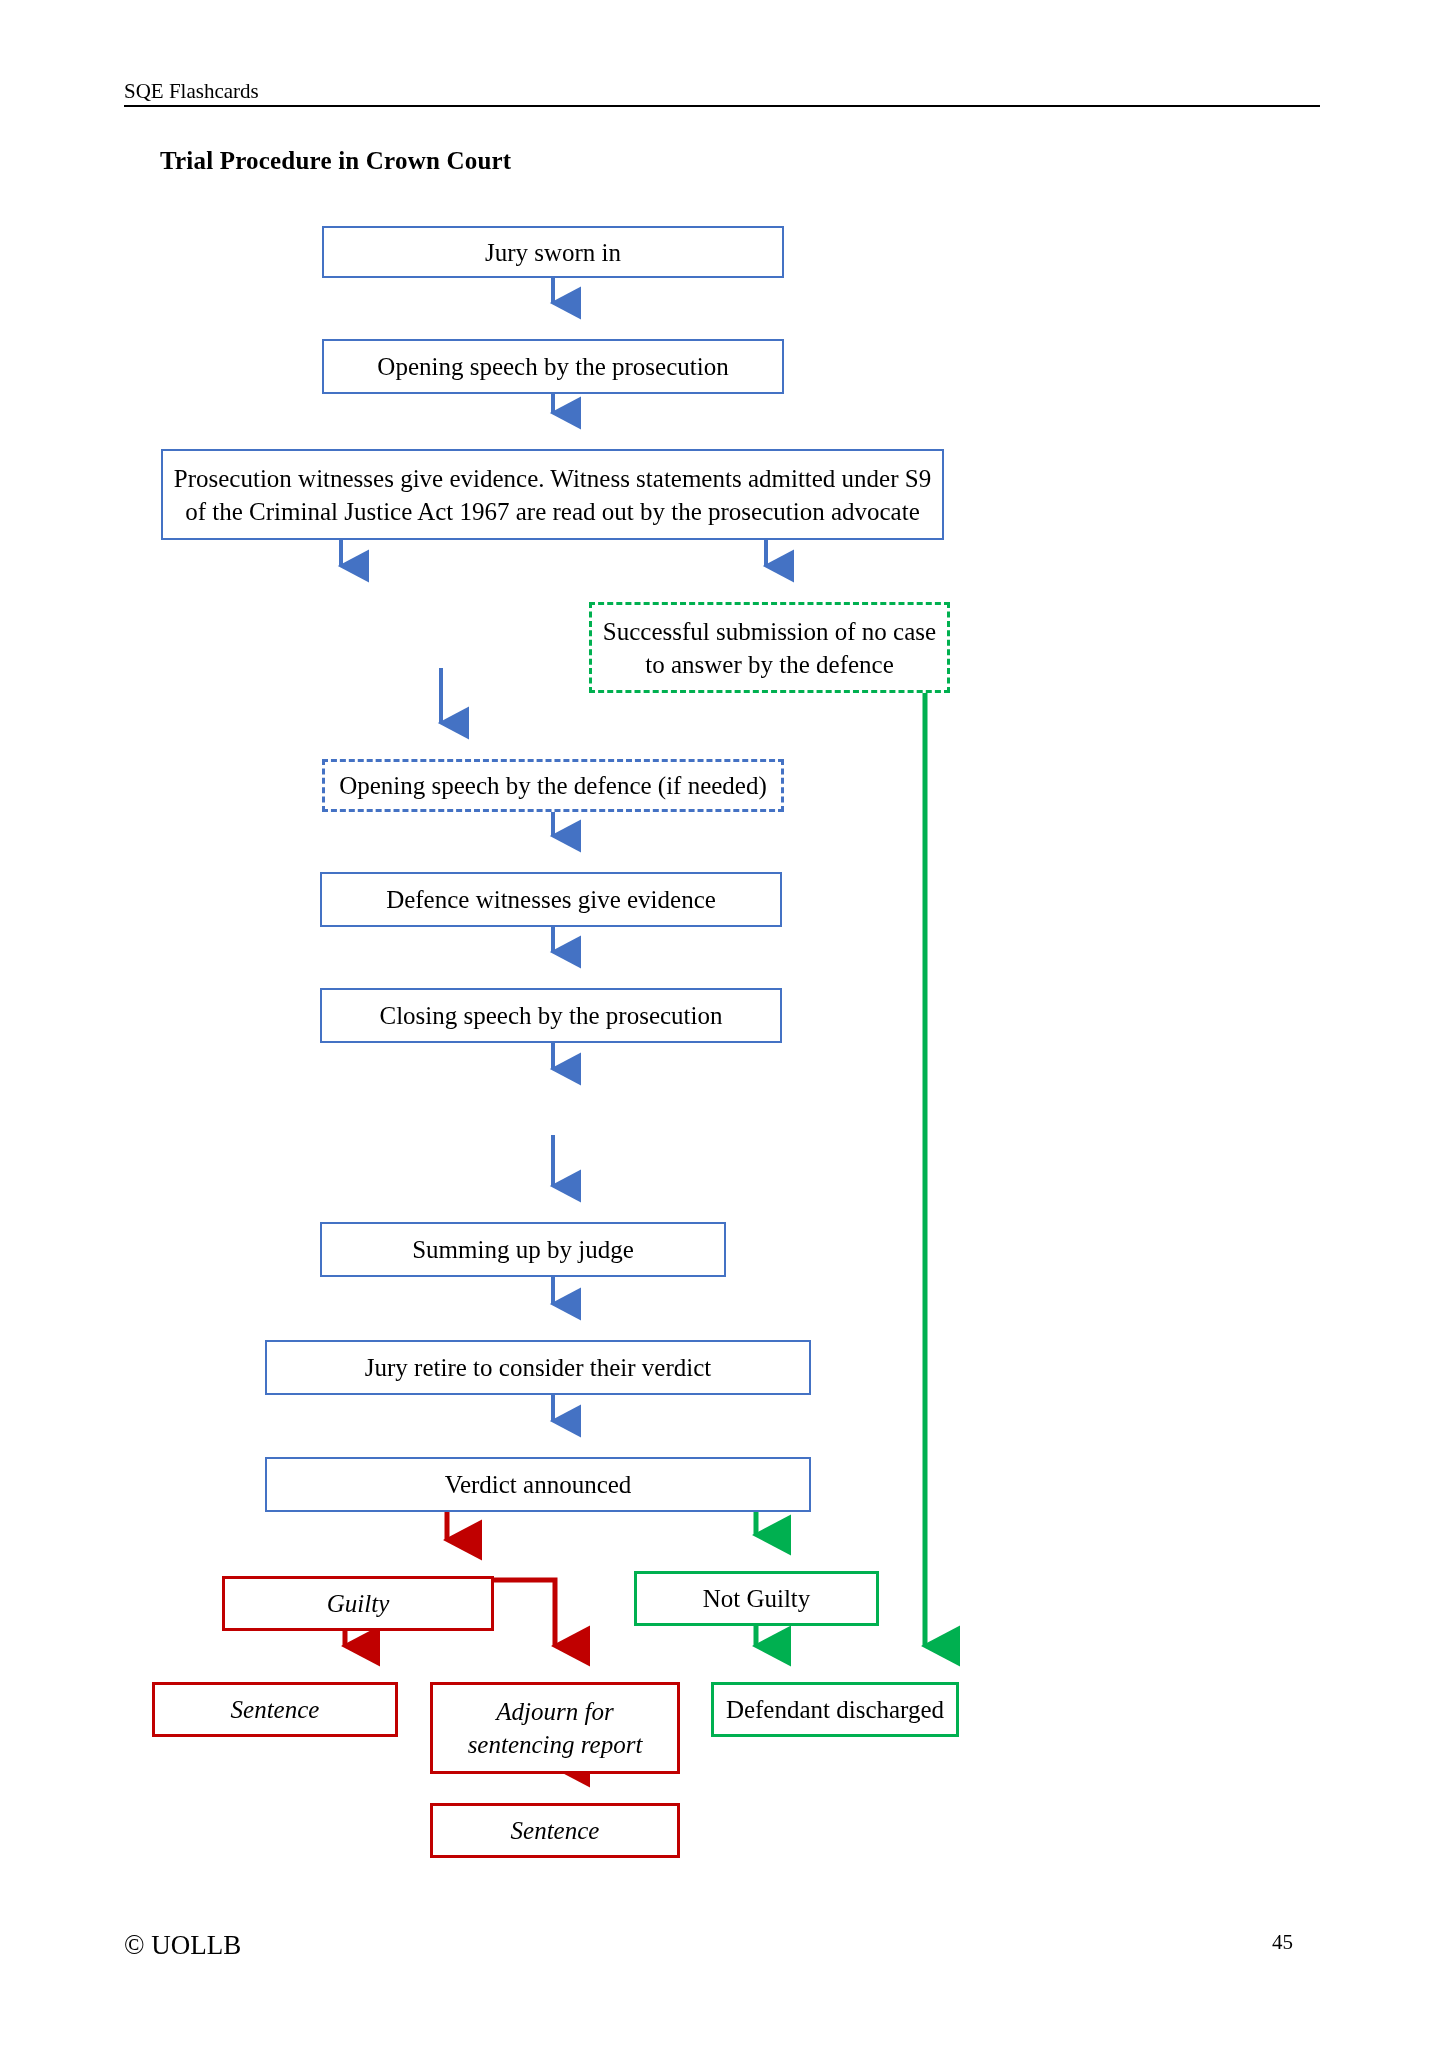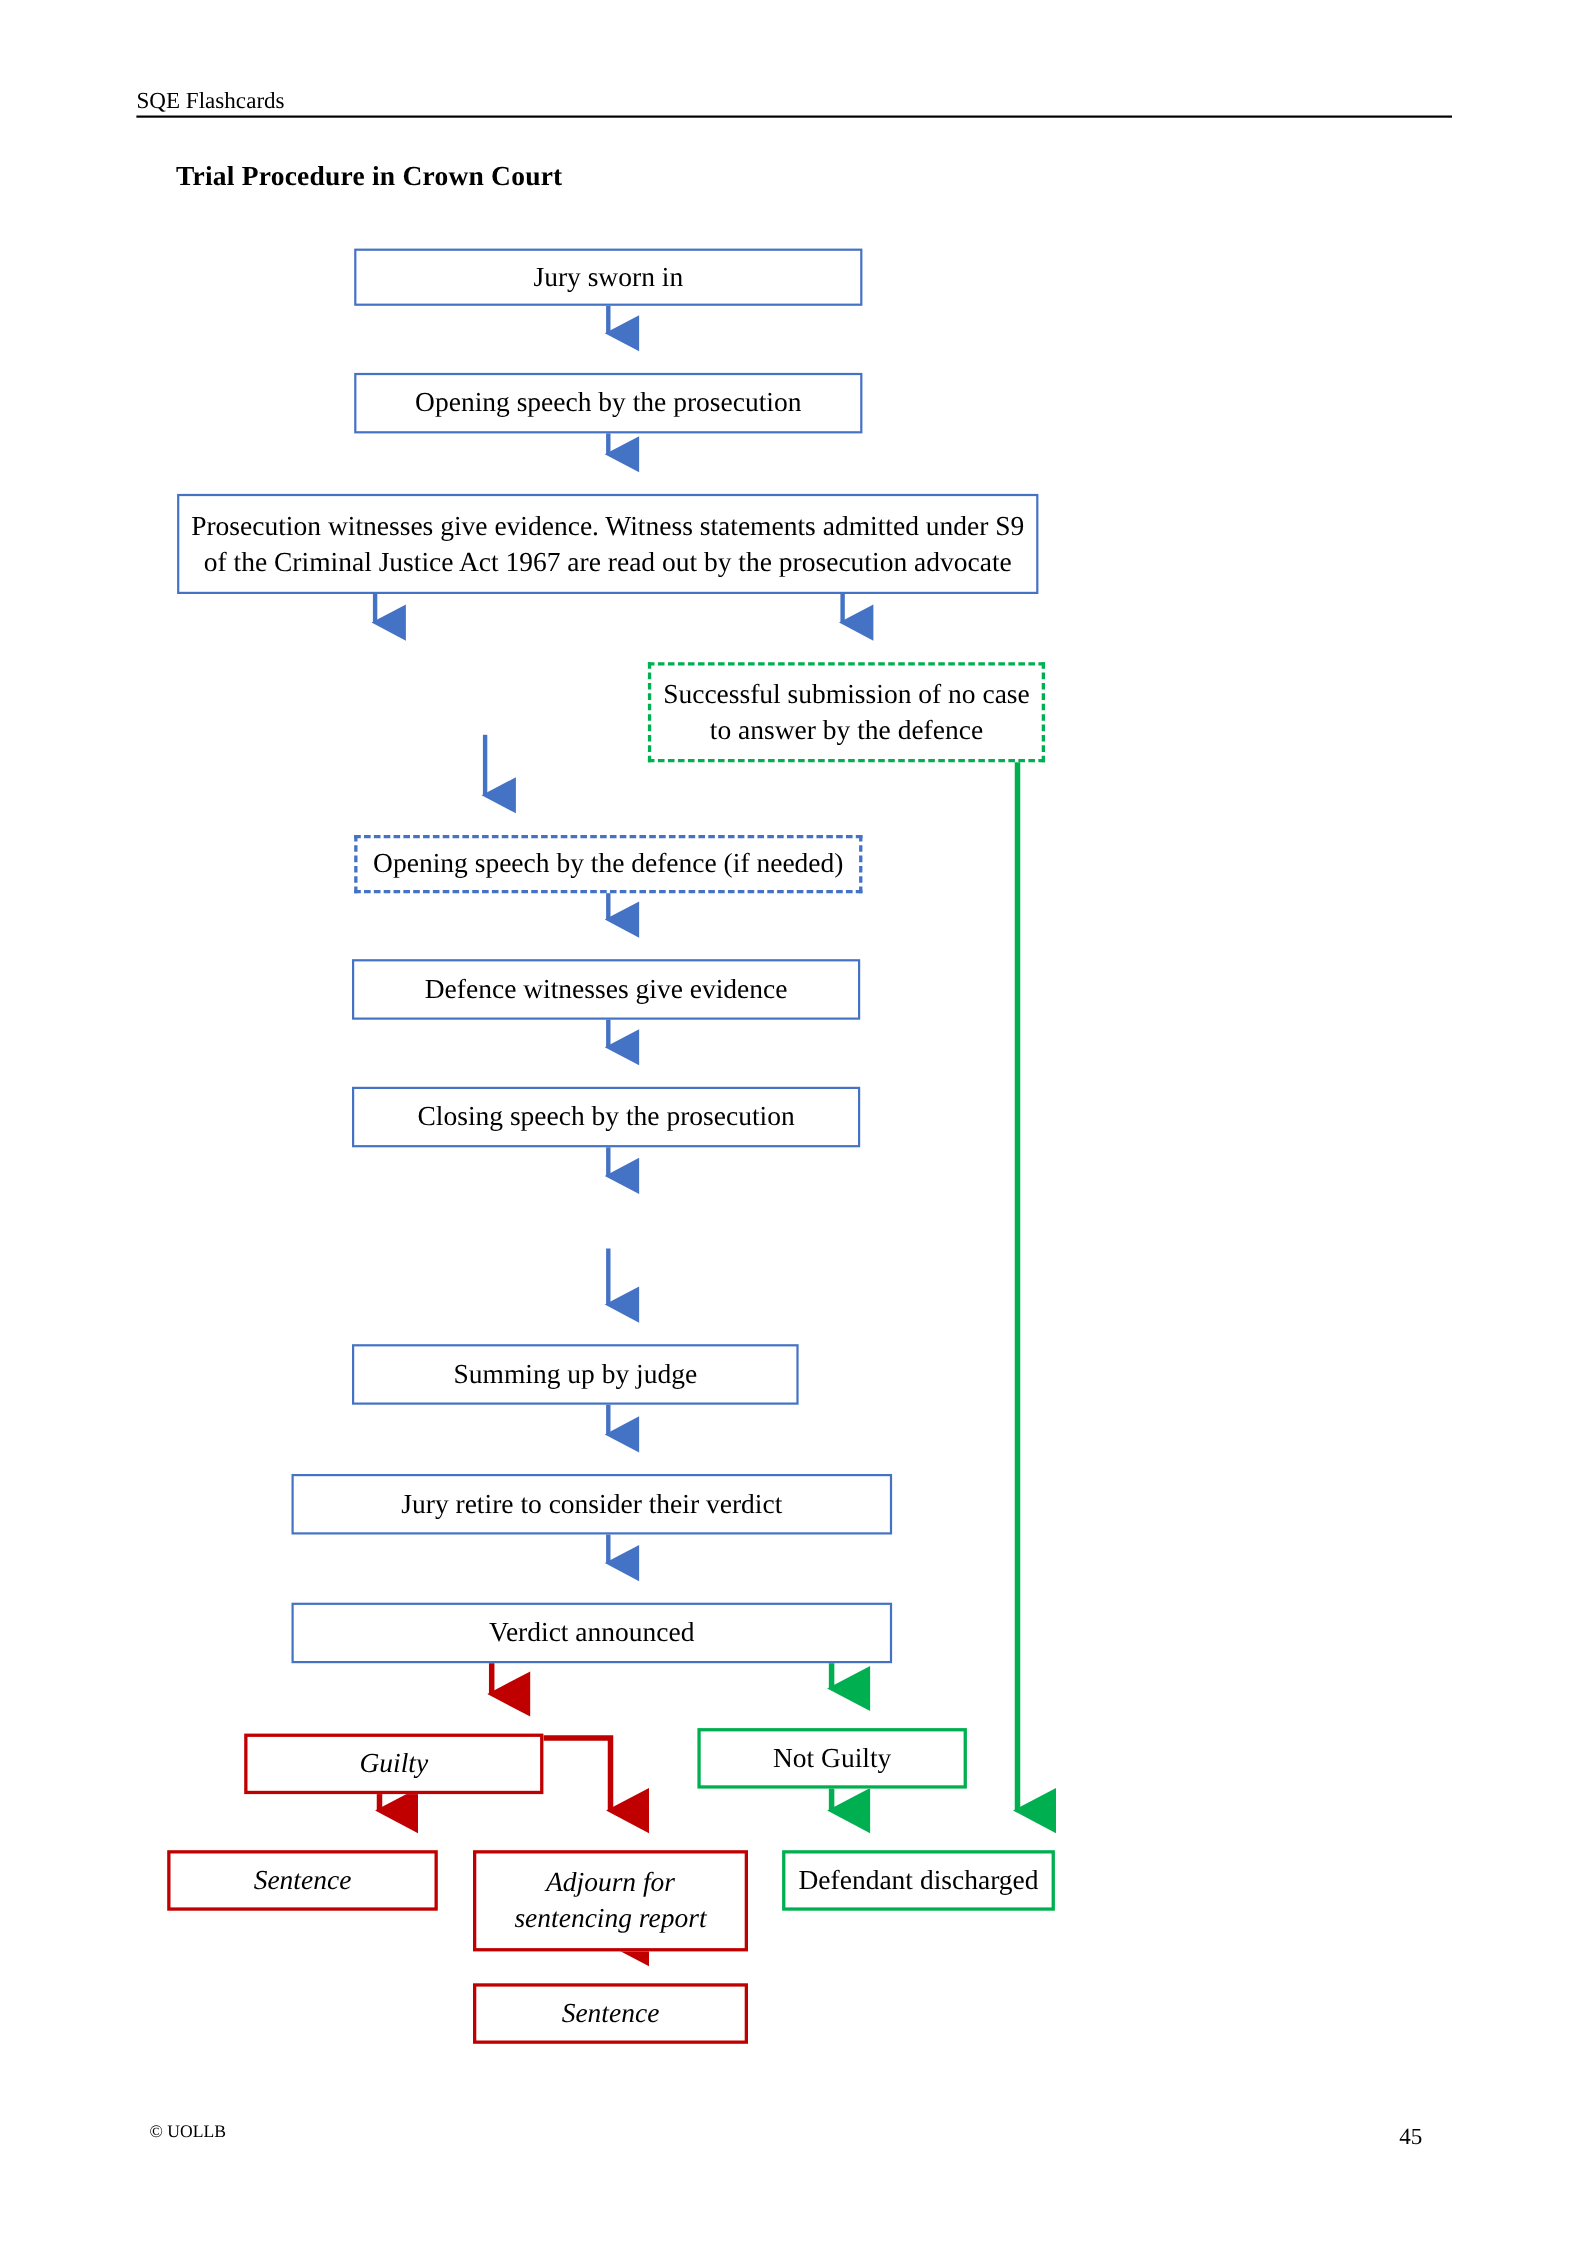--- a/index.html
+++ b/index.html
@@ -40,23 +40,23 @@
     left: 124px;
     top: 147px;
     font-size: 25px;
     font-weight: bold;
     letter-spacing: .2px;
     margin-left: 36px;
   }
   
   .footer-left {
     position: absolute;
-    left: 136px;
+    left: 124px;
     top: 1930px;
-    font-size: 16px;
+    font-size: 27px;
   }
   .footer-right {
     position: absolute;
     left: 1272px;
     top: 1930px;
     font-size: 21px;
   }
   
   #flow {
     position: absolute;

